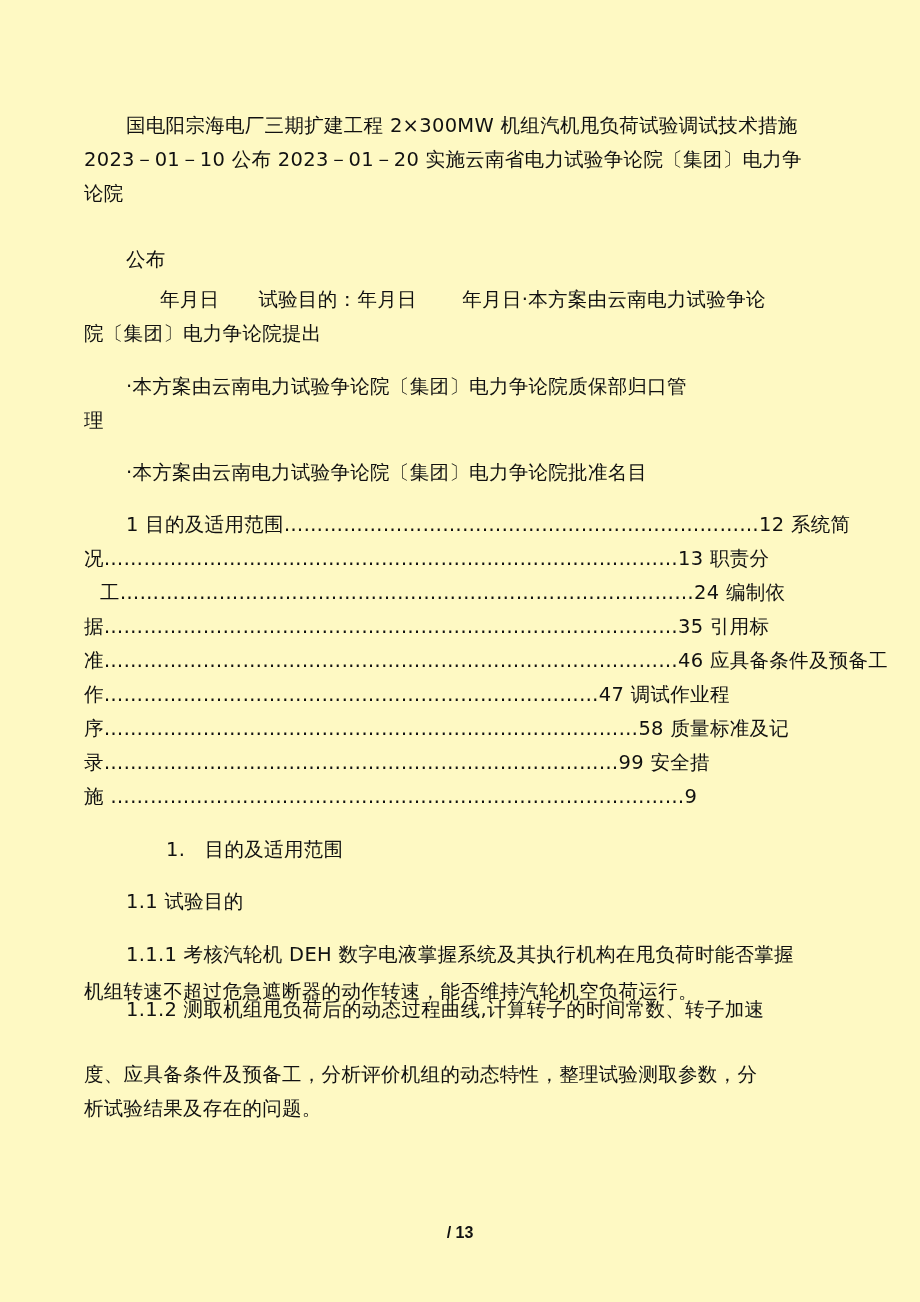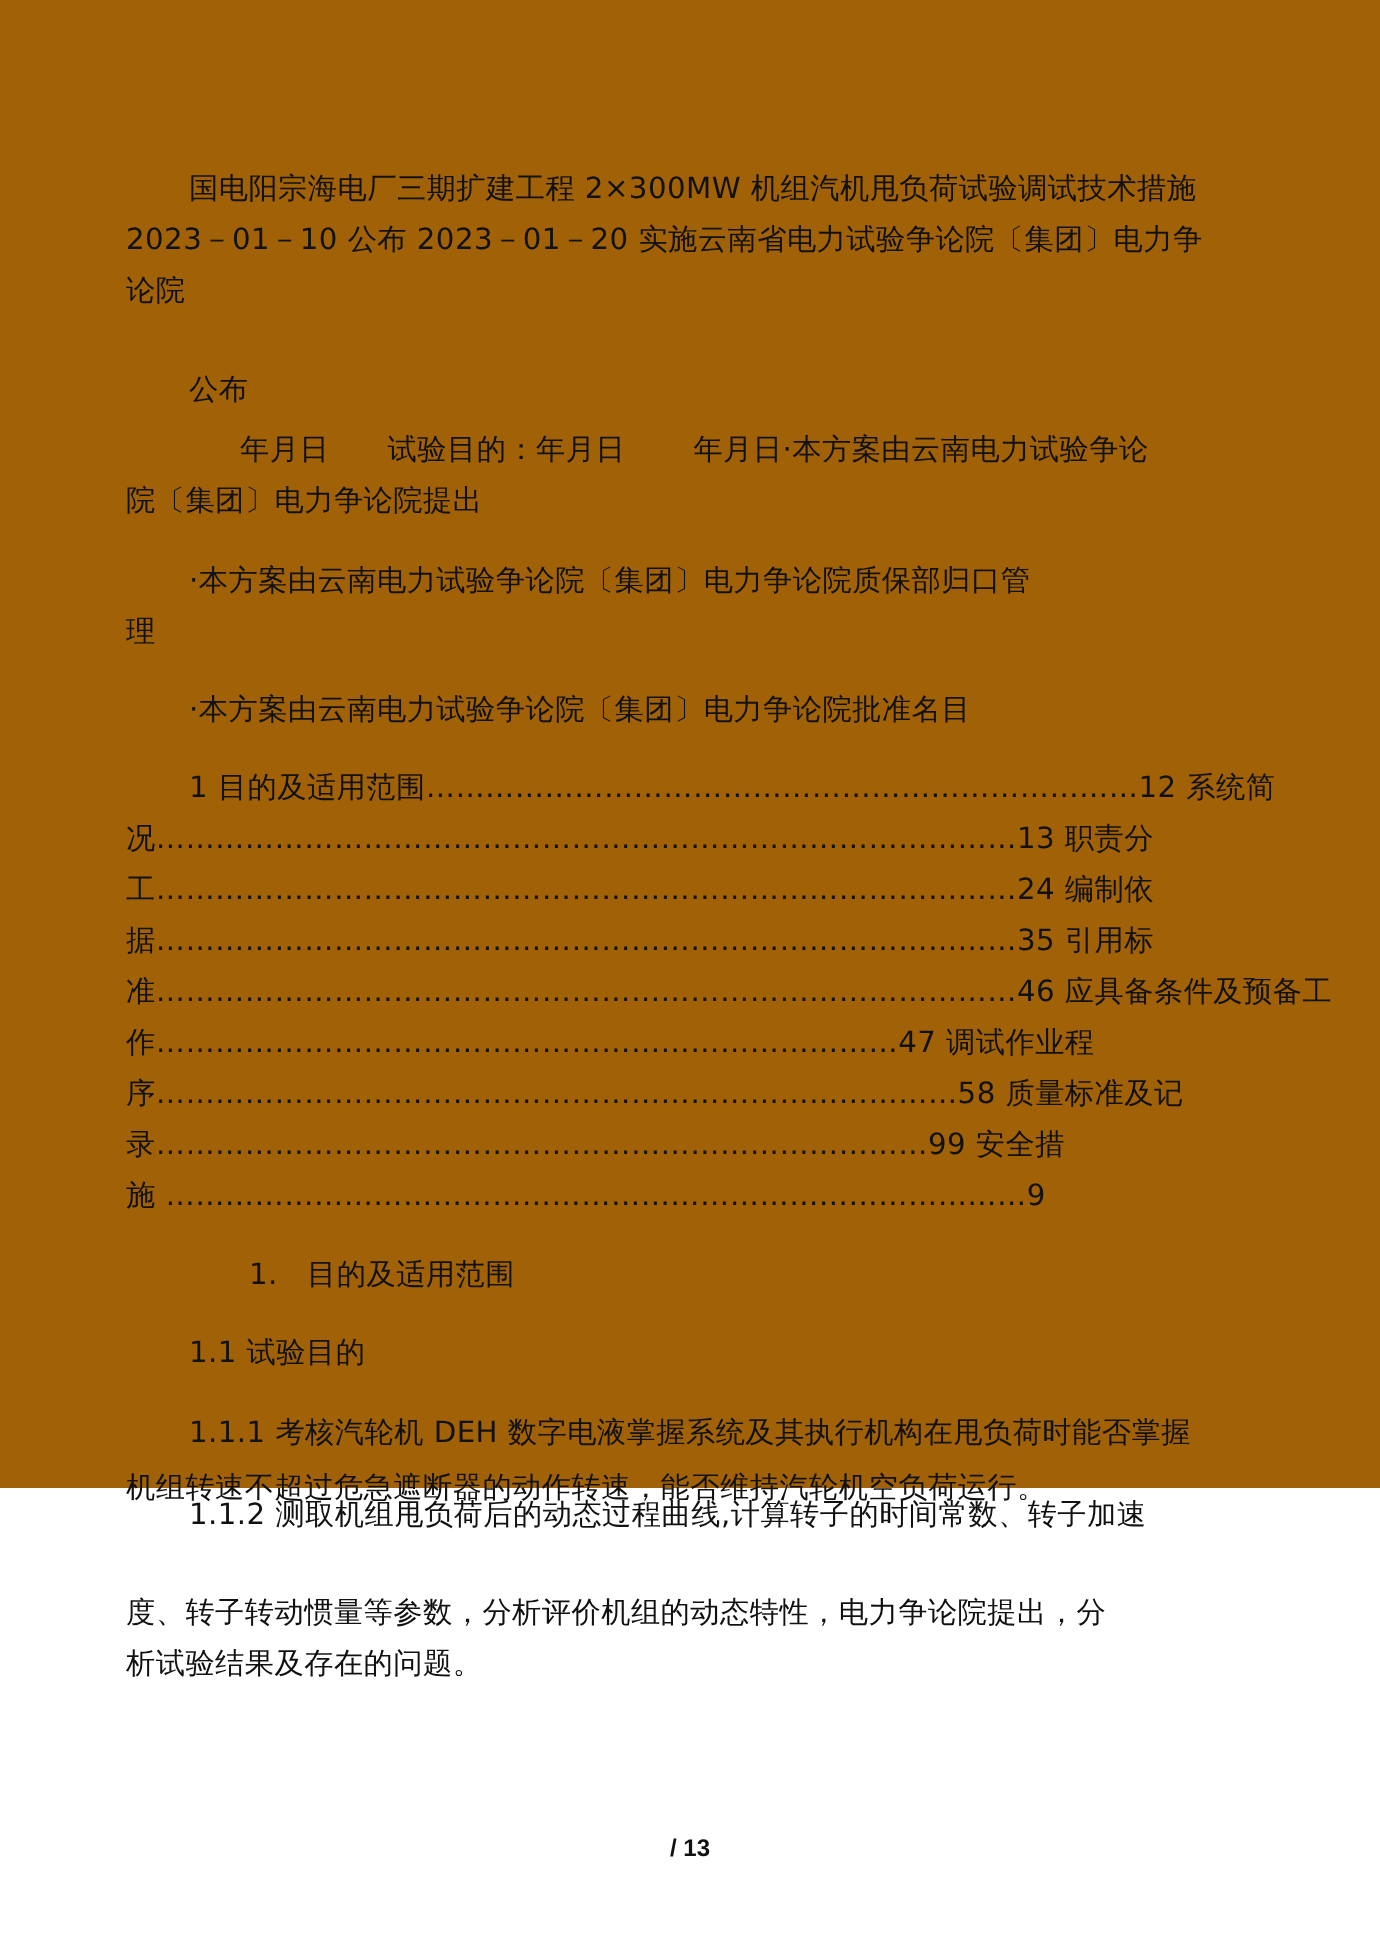--- a/index.html
+++ b/index.html
@@ -1,18 +1,18 @@
 <!DOCTYPE html>
 <html><head>
 <meta charset="utf-8">
 <style>
   html, body { margin: 0; padding: 0; background: #ffffff; }
   body { width: 920px; height: 1302px; position: relative; overflow: hidden;
          font-family: "DejaVu Sans", "Liberation Sans", sans-serif; color: #111111; }
-  .page { position: absolute; left: 0; top: 0; width: 920px; height: 992px; background: #a16207; }
+  .page { position: absolute; left: 0; top: 0; width: 920px; height: 1302px; background: #fef9c3; }
   .line { position: absolute; left: 84px; font-size: 19.5px; line-height: 24px; white-space: pre; letter-spacing: 0.3px; }
   .indent { left: 126px; }
   .indent2 { left: 160px; }
   .footer { position: absolute; top: 1224px; left: 0; width: 920px; text-align: center;
             font-size: 16px; font-weight: bold; font-family: "Liberation Sans", sans-serif; }
 </style>
 </head>
 <body>
 
 <div class="page">
@@ -27,37 +27,37 @@
   <div class="line" style="top:322px;">院〔集团〕电力争论院提出</div>
 
   <div class="line indent" style="top:375px;">·本方案由云南电力试验争论院〔集团〕电力争论院质保部归口管</div>
   <div class="line" style="top:409px;">理</div>
 
   <div class="line indent" style="top:461px;">·本方案由云南电力试验争论院〔集团〕电力争论院批准名目</div>
 
   <div>
     <div class="line indent" style="top:513px;">1 目的及适用范围………………………………………………………………12 系统简</div>
     <div class="line" style="top:547px;">况……………………………………………………………………………13 职责分</div>
-    <div class="line" style="top:581px;">工……………………………………………………………………………24 编制依</div>
+    <div class="line" style="top:581px;margin-left:16px;">工……………………………………………………………………………24 编制依</div>
     <div class="line" style="top:615px;">据……………………………………………………………………………35 引用标</div>
     <div class="line" style="top:649px;">准……………………………………………………………………………46 应具备条件及预备工</div>
     <div class="line" style="top:683px;">作…………………………………………………………………47 调试作业程</div>
     <div class="line" style="top:717px;">序………………………………………………………………………58 质量标准及记</div>
     <div class="line" style="top:751px;">录……………………………………………………………………99 安全措</div>
     <div class="line" style="top:785px;">施 ……………………………………………………………………………9</div>
   </div>
 
   <div class="line indent" style="top:838px;margin-left:40px;">1.   目的及适用范围</div>
   <div class="line indent" style="top:890px;">1.1 试验目的</div>
 
   <div>
     <div class="line indent" style="top:943px;">1.1.1 考核汽轮机 DEH 数字电液掌握系统及其执行机构在甩负荷时能否掌握</div>
     <div class="line" style="top:980px;text-align:right;">机组转速不超过危急遮断器的动作转速，能否维持汽轮机空负荷运行。</div>
   </div>
 
   <div>
     <div class="line indent" style="top:998px;">1.1.2 测取机组甩负荷后的动态过程曲线,计算转子的时间常数、转子加速</div>
-    <div class="line" style="top:1063px;">度、转子转动惯量等参数，分析评价机组的动态特性，电力争论院提出，分</div>
+    <div class="line" style="top:1063px;">度、应具备条件及预备工，分析评价机组的动态特性，整理试验测取参数，分</div>
     <div class="line" style="top:1097px;">析试验结果及存在的问题。</div>
   </div>
 
   <div class="footer">/ 13</div>
 </div>
 
 </body></html>

